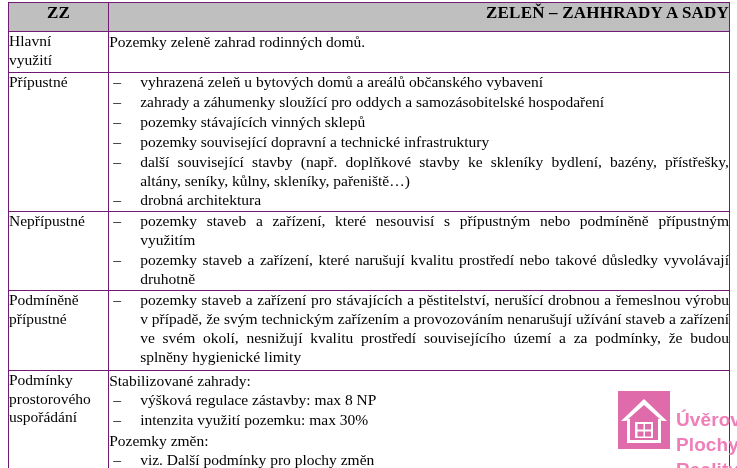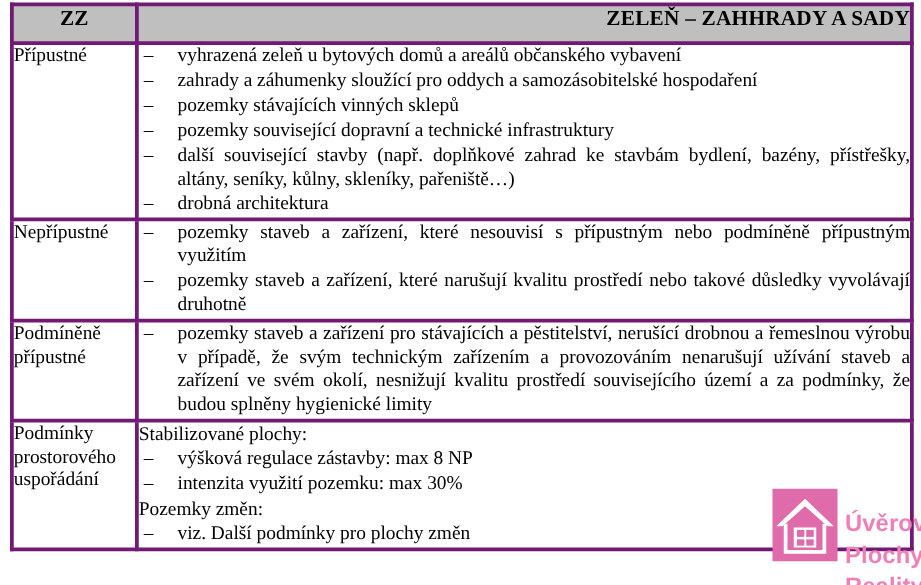--- a/index.html
+++ b/index.html
@@ -19,21 +19,21 @@
   
   #regulation-table {
     position: absolute;
     left: 8px;
     top: 2px;
     width: 722px;
     border-collapse: collapse;
     table-layout: fixed;
   }
   #regulation-table td {
-    border: 3px solid #701a75;
+    border: 1px solid #701a75;
     vertical-align: top;
     padding: 0;
   }
 
   col.col-code  { width: 100px; }
   col.col-body  { width: 620px; }
 
   
   .hdr-cell {
     background: #bfbfbf;
@@ -131,20 +131,29 @@
     <col class="col-code">
     <col class="col-body">
   </colgroup>
   <tbody>
 
     <tr>
       <td class="hdr-cell hdr-code">ZZ</td>
       <td class="hdr-cell hdr-title">ZELEŇ – ZAHHRADY A SADY</td>
     </tr>
 
+    <tr class="r-main">
+      <td class="label-cell">
+        <div>Hlavní</div>
+        <div>využití</div>
+      </td>
+      <td class="content-cell">
+        <div class="plain-line">Pozemky zeleně zahrad rodinných domů.</div>
+      </td>
+    </tr>
 
     <tr class="r-perm">
       <td class="label-cell">
         <div>Přípustné</div>
       </td>
       <td class="content-cell">
         <ul class="dash-list">
           <li>
             <span class="dash">–</span>
             <span>vyhrazená zeleň u bytových domů a areálů občanského vybavení</span>
@@ -156,21 +165,21 @@
           <li>
             <span class="dash">–</span>
             <span>pozemky stávajících vinných sklepů</span>
           </li>
           <li>
             <span class="dash">–</span>
             <span>pozemky související dopravní a technické infrastruktury</span>
           </li>
           <li>
             <span class="dash">–</span>
-            <span>další související stavby (např. doplňkové zahrad ke stavbám bydlení, bazény, přístřešky, altány, seníky, kůlny, skleníky, pařeniště…)</span>
+            <span>další související stavby (např. doplňkové stavby ke skleníky bydlení, bazény, přístřešky, altány, seníky, kůlny, skleníky, pařeniště…)</span>
           </li>
           <li>
             <span class="dash">–</span>
             <span>drobná architektura</span>
           </li>
         </ul>
       </td>
     </tr>
 
     <tr class="r-forbid">
@@ -206,21 +215,21 @@
       </td>
     </tr>
 
     <tr class="r-space">
       <td class="label-cell">
         <div>Podmínky</div>
         <div>prostorového</div>
         <div>uspořádání</div>
       </td>
       <td class="content-cell">
-        <div class="plain-line">Stabilizované plochy:</div>
+        <div class="plain-line">Stabilizované zahrady:</div>
         <ul class="dash-list nojustify">
           <li>
             <span class="dash">–</span>
             <span>výšková regulace zástavby: max 8 NP</span>
           </li>
           <li>
             <span class="dash">–</span>
             <span>intenzita využití pozemku: max 30%</span>
           </li>
         </ul>

